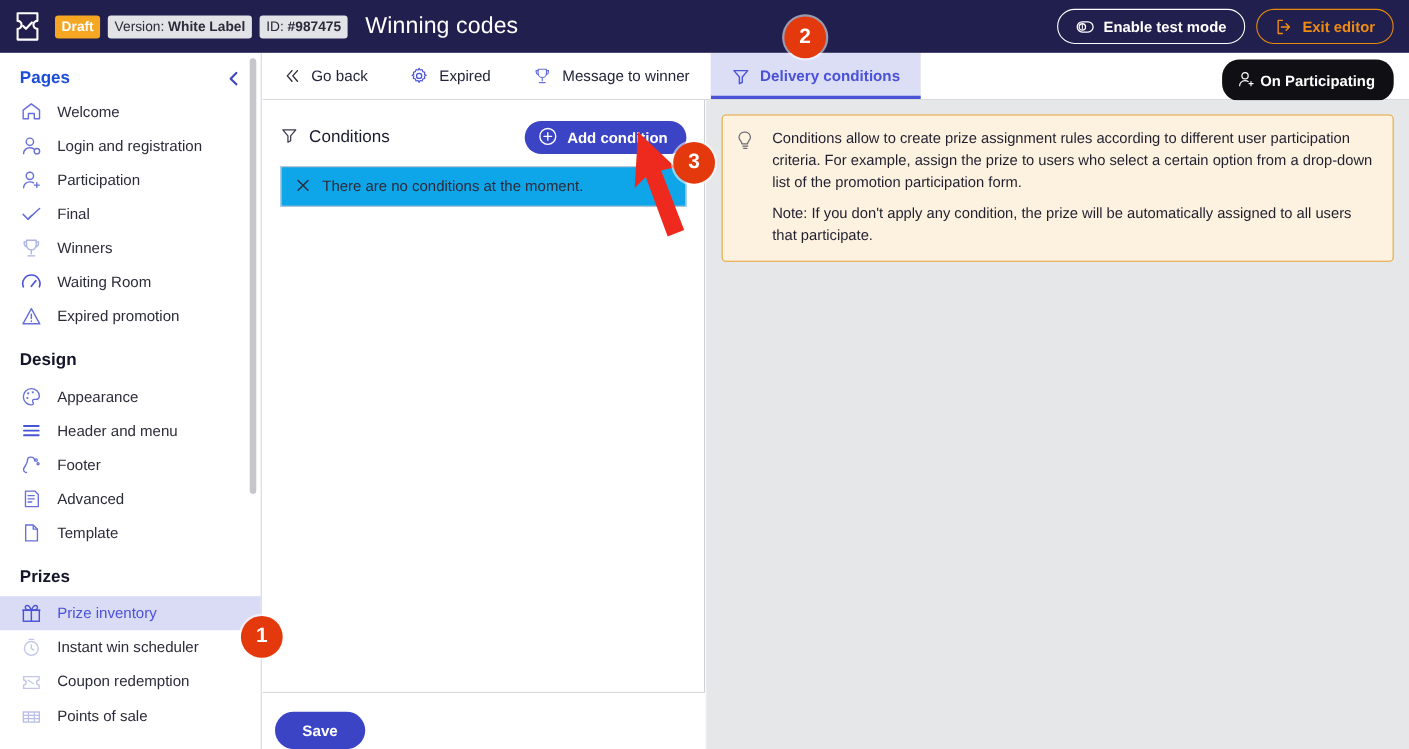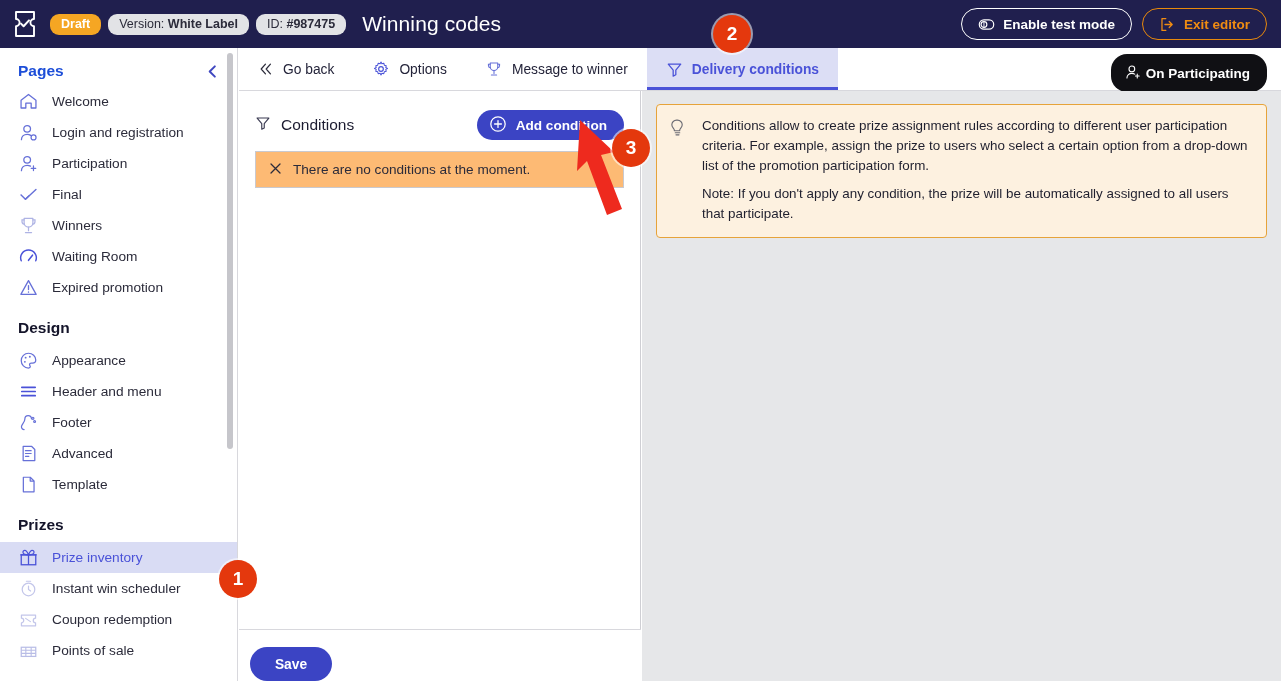--- a/index.html
+++ b/index.html
@@ -19,21 +19,21 @@
     padding: 0 14px 0 10px;
     z-index: 20;
   }
   .logo-box {
     width: 30px; height: 32px;
     display: flex; align-items: center; justify-content: center;
     margin-right: 10px;
   }
   .pill {
     height: 21px; display: inline-flex; align-items: center;
-    padding: 0 11px; border-radius: 9px;
+    padding: 0 6px; border-radius: 3px;
     font-size: 12.5px; font-weight: bold; white-space: nowrap;
     margin-right: 7px;
   }
   .pill-draft { background: #f5a623; color: #ffffff; }
   .pill-grey { background: #e2e3e6; color: #2b2b3a; font-weight: normal; }
   .pill-grey b { font-weight: bold; }
   .doc-title {
     color: #ffffff; font-size: 21px; font-weight: normal;
     margin-left: 9px; letter-spacing: .1px;
   }
@@ -112,21 +112,21 @@
     font-size: 15.5px; color: #1b1b30; font-weight: normal;
   }
   .add-cond-btn {
     margin-left: auto; display: inline-flex; align-items: center; gap: 9px;
     height: 30px; border-radius: 15px; background: #3b44c4; color: #ffffff;
     padding: 0 17px 0 12px; font-size: 13.6px; font-weight: bold; cursor: pointer;
     border: none;
   }
   .empty-box {
     margin: 8px 16px 0 16px; height: 37px;
-    border: 1px solid #c9c9cf; background: #fdba74;
+    border: 1px solid #c9c9cf; background: #0ea5e9;
     display: flex; align-items: center; gap: 10px; padding: 0 12px;
     font-size: 13.6px; color: #2b2b3a;
   }
   .panel-footer {
     position: absolute; left: 0; bottom: 0; width: 402px; height: 52px;
     border-top: 1px solid #d8d8dd; background: #ffffff;
     display: flex; align-items: flex-end; padding-left: 11px;
   }
   .save-btn {
     height: 34px; min-width: 82px; border-radius: 17px;
@@ -383,21 +383,21 @@
       </span>
       <span>Go back</span>
     </div>
     <div class="tab">
       <span class="ico">
         <svg width="18" height="18" viewBox="0 0 20 20" fill="none">
             <circle cx="10" cy="10" r="2.6" stroke="#4a52d8" stroke-width="1.3"></circle>
             <path d="M10 2.2l1 1.9 2.1-.5.6 2.1 2.1.6-.5 2.1 1.9 1-1.9 1 .5 2.1-2.1.6-.6 2.1-2.1-.5-1 1.9-1-1.9-2.1.5-.6-2.1-2.1-.6.5-2.1-1.9-1 1.9-1-.5-2.1 2.1-.6.6-2.1 2.1.5 1-1.9z" stroke="#4a52d8" stroke-width="1.15" stroke-linejoin="round"></path>
           </svg>
       </span>
-      <span>Options</span>
+      <span>Expired</span>
     </div>
     <div class="tab">
       <span class="ico">
         <svg width="18" height="18" viewBox="0 0 22 22" fill="none">
             <path d="M6.4 3.6h9.2v4.6a4.6 4.6 0 0 1-9.2 0V3.6z" stroke="#6670d8" stroke-width="1.3" stroke-linejoin="round"></path>
             <path d="M6.4 5.1H4.2v1.6c0 1.5 1 2.6 2.2 2.8M15.6 5.1h2.2v1.6c0 1.5-1 2.6-2.2 2.8M11 12.8v3.6M7.8 18.4h6.4" stroke="#6670d8" stroke-width="1.3" stroke-linecap="round"></path>
           </svg>
       </span>
       <span>Message to winner</span>
     </div>

